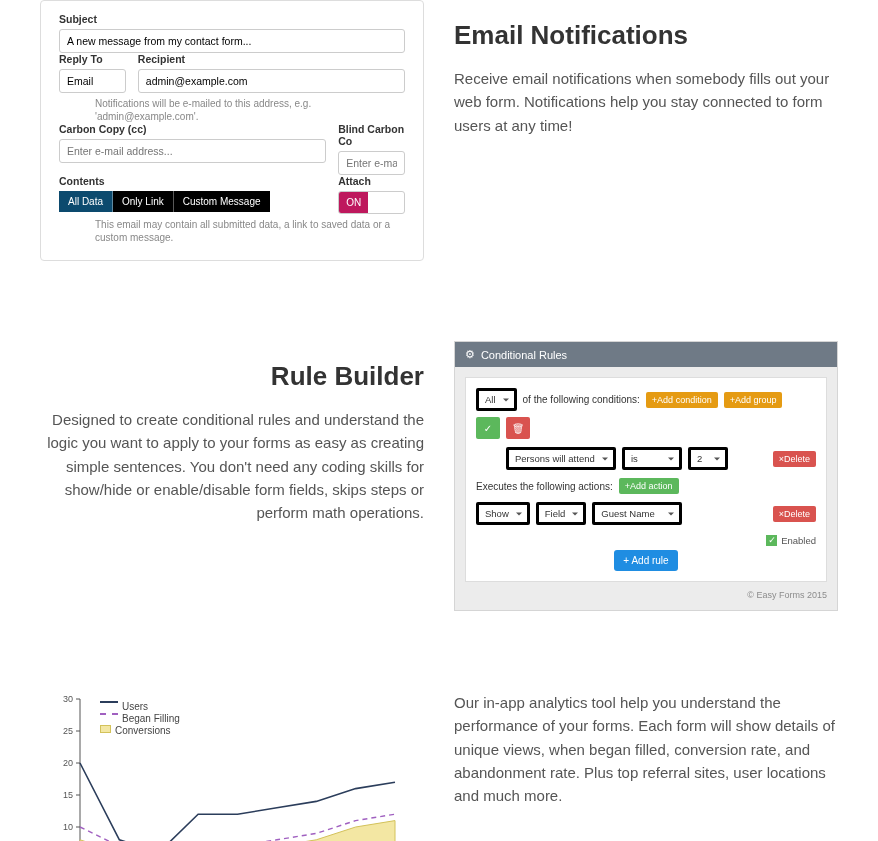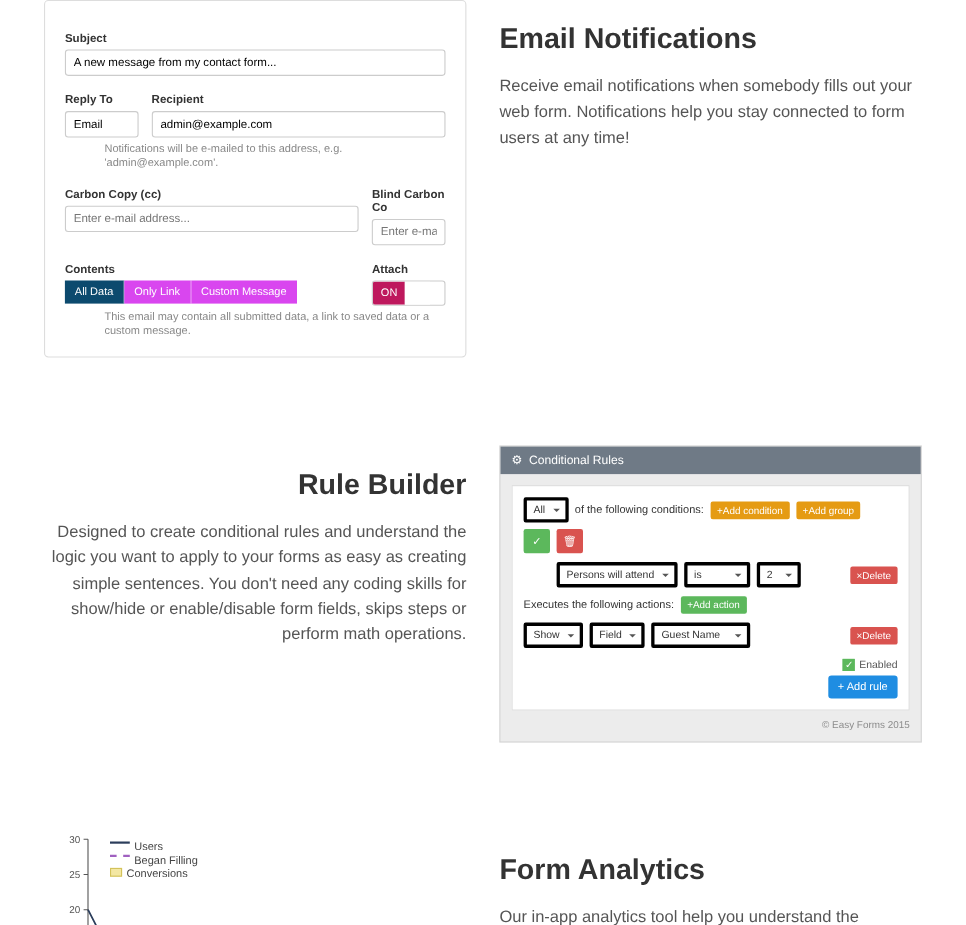--- a/index.html
+++ b/index.html
@@ -36,42 +36,42 @@
     border: 1px solid #ddd;
     border-radius: 4px;
     padding: 12px 18px 16px;
     font-size: 11px;
     color: #333;
     background: #fff;
   }
   .form-panel label {
     display: block;
     font-weight: 700;
-    margin-top: 16px;
+    margin-top: 0;
     margin-bottom: 4px;
     font-size: 10.5px;
   }
   .form-panel input[type=text] {
     width: 100%;
     border: 1px solid #ccc;
     border-radius: 3px;
     padding: 5px 7px;
     font-size: 10.5px;
   }
   .form-panel .row { display: flex; gap: 12px; }
   .form-panel .col { display: flex; flex-direction: column; }
   .form-panel .col.g4 { flex: 4; }
   .form-panel .col.g1 { flex: 1; min-width: 64px; }
   .help { color: #888; font-size: 10px; margin-top: 4px; line-height: 1.3; margin-left: 36px; }
   .btn-group { display: flex; }
   .btn-group .seg {
     padding: 5px 9px;
     font-size: 10px;
     color: #fff;
-    background: #d946ef;
+    background: #000000;
     border-right: 1px solid rgba(255,255,255,.35);
   }
   .btn-group .seg.active { background: #0c4a6e; }
   .btn-group .seg:last-child { border-right: none; }
   .toggle {
     display: inline-block;
     border: 1px solid #ccc;
     border-radius: 3px;
     overflow: hidden;
     font-size: 10px;
@@ -123,21 +123,21 @@
   .pill.red { background:#d9534f; }
   .pill.green { background:#5cb85c; }
   .iconbtn { width:24px; height:22px; border-radius:2px; display:inline-flex; align-items:center; justify-content:center; }
   .iconbtn.green { background:#5cb85c; color:#fff; }
   .iconbtn.red { background:#d9534f; color:#fff; }
   .spacer { flex:1; }
   .rule-footer-text { text-align:right; font-size:9px; color:#8c8c8c; margin-top:8px; }
   .enabled { display:flex; align-items:center; justify-content:flex-end; gap:4px; margin:10px 0 4px; font-size:9.5px; color:#555; }
   .cb { width:11px; height:11px; border:1px solid #5cb85c; background:#5cb85c; position:relative; }
   .cb::after { content:"✓"; color:#fff; font-size:9px; position:absolute; top:-1px; left:1px; }
-  .addrule { display:flex; justify-content:flex-end; margin-top:4px; }
+  .addrule { display:flex; justify-content:center; margin-top:4px; }
   .addrule .btn { background:#1f8de2; color:#fff; padding:5px 9px; border-radius:3px; font-size:10px; }
 
   
   .chart-wrap { position:relative; }
   .chart-legend { font-size:10px; color:#444; position:absolute; top:10px; left:60px; }
   .chart-legend .li { display:flex; align-items:flex-start; gap:4px; margin-bottom:1px; }
   .swatch { width:18px; height:0; border-top:2px solid; }
   .swatch.users { border-color:#2b3d5b; }
   .swatch.began { border-color:#a060c0; border-top-style:dashed; }
   .swatch-box { width:11px; height:8px; background:#f3e7a3; border:1px solid #d3c25a; }
@@ -303,16 +303,15 @@
           <span class="swatch began"></span>
           <span>Began Filling</span>
         </div>
       <div class="li">
           <span class="swatch-box"></span>
           <span>Conversions</span>
         </div>
     </div>
   </div>
   <div>
-    <h2>Form Analytics</h2>
     <p class="desc">Our in-app analytics tool help you understand the performance of your forms. Each form will show details of unique views, when began filled, conversion rate, and abandonment rate. Plus top referral sites, user locations and much more.</p>
   </div>
 </div>
 
 </body></html>

